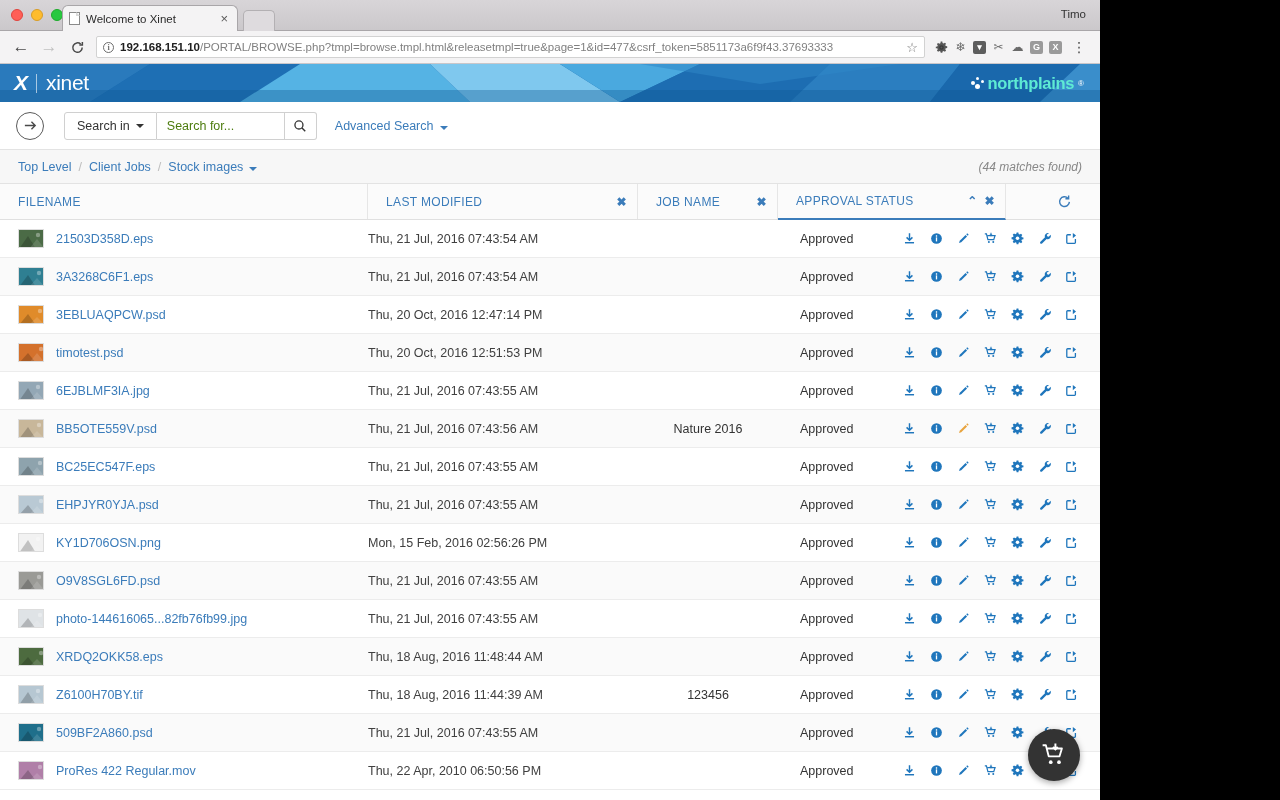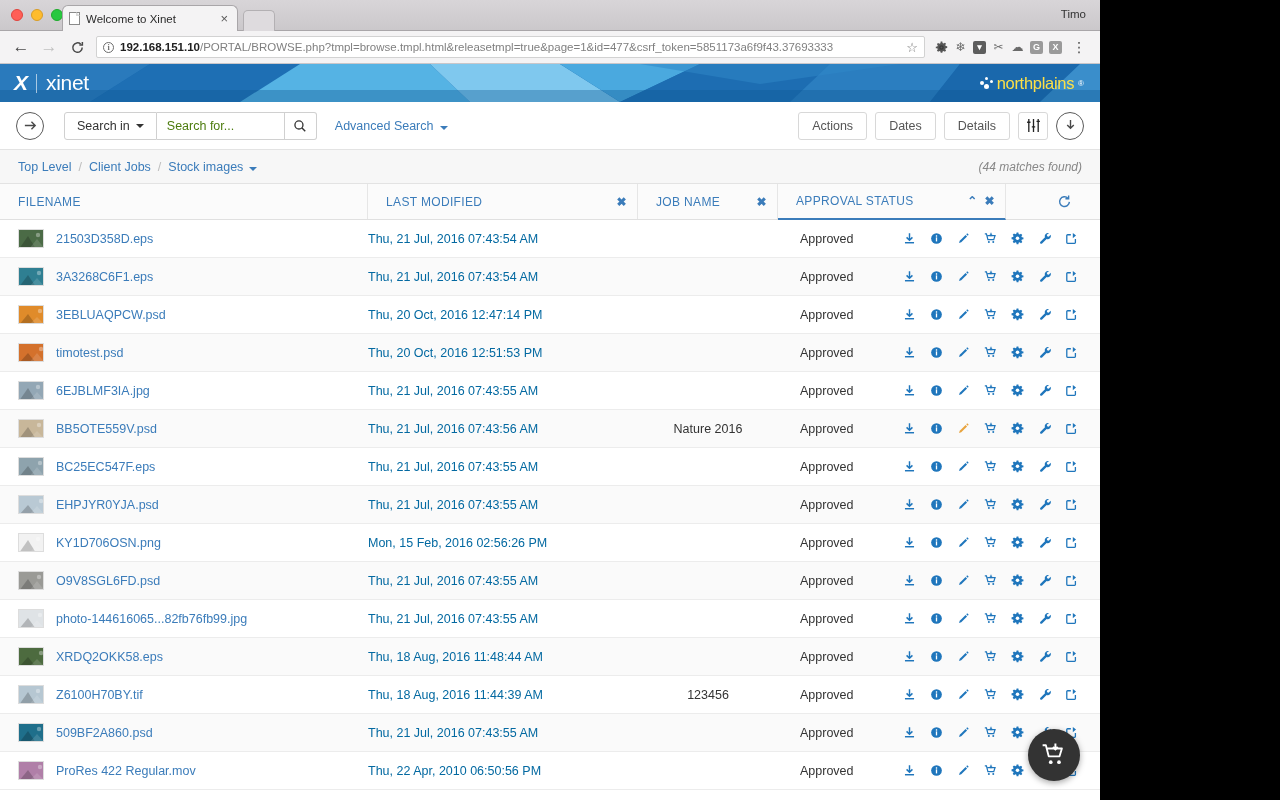--- a/index.html
+++ b/index.html
@@ -86,21 +86,21 @@
     background:#1b6cb0;
   }
   #brandbar svg { position:absolute; left:0; top:0; }
   #logo { position:absolute; left:14px; top:0; height:38px; display:flex; align-items:center; gap:9px; z-index:3;}
   #logo .x-mark{ color:#fff; font-size:21px; font-weight:bold; font-style:italic; letter-spacing:-1px;}
   #logo .bar{ width:1px; height:19px; background:rgba(255,255,255,.6);}
   #logo .word{ color:#fff; font-size:21px; letter-spacing:-0.3px;}
   #np-logo { position:absolute; right:16px; top:0; height:38px; display:flex; align-items:center; gap:4px; z-index:3; }
   #np-logo .np-dots { position:relative; width:13px; height:13px; }
   #np-logo .np-dots i{ position:absolute; background:#fff; border-radius:50%; display:block;}
-  #np-logo .np-word{ color:#fde047; font-size:16.5px; letter-spacing:-0.3px;}
+  #np-logo .np-word{ color:#5eead4; font-size:16.5px; letter-spacing:-0.3px;font-weight:bold;}
   #np-logo .np-tm{ color:#fff; font-size:8px; vertical-align:super;}
 
   
   #searchbar {
     height:48px; background:#fff; border-bottom:1px solid #e3e3e3;
     display:flex; align-items:center; padding:0 16px; position:relative;
   }
   .circle-btn {
     width:28px;height:28px;border-radius:50%;border:1.5px solid #5a5a5a;
     display:flex;align-items:center;justify-content:center;color:#4a4a4a;font-size:14px;
@@ -150,21 +150,21 @@
 
   .row {
     height:38px; display:flex; align-items:center; border-bottom:1px solid #ececec;
     background:#fff;
   }
   .row.alt { background:#fafafa; }
   .c-name { width:368px; display:flex; align-items:center; padding-left:18px; }
   .thumb { width:26px; height:19px; flex:none; margin-right:12px; border:1px solid #ddd; background:#cfd6da; overflow:hidden;}
   .thumb svg{display:block;}
   .fname { font-size:12.5px; color:#3b7cba; cursor:pointer; white-space:nowrap; overflow:hidden; text-overflow:ellipsis;}
-  .c-mod { width:270px; font-size:12.5px; color:#0369a1; }
+  .c-mod { width:270px; font-size:12.5px; color:#404040; }
   .c-job { width:140px; font-size:12.5px; color:#333; text-align:center;}
   .c-appr { width:120px; font-size:12.5px; color:#333; padding-left:22px;}
   .c-acts { flex:1; display:flex; align-items:center; justify-content:flex-end; padding-right:22px; gap:13px; }
   .act { color:#1f76bc; font-size:13px; cursor:pointer; display:flex; align-items:center; justify-content:center; width:14px; height:16px;}
   .act.hl { color:#e8a33d; }
 
   
   #fab {
     position:absolute; right:20px; bottom:19px; width:52px; height:52px; border-radius:50%;
     background:#333; display:flex; align-items:center; justify-content:center; cursor:pointer;
@@ -288,38 +288,20 @@
             <circle cx="6.8" cy="6.8" r="4.6" fill="none" stroke="#333" stroke-width="1.5"></circle>
             <path d="M10.3 10.3L14 14" stroke="#333" stroke-width="1.7" fill="none"></path>
           </svg>
         </div>
       </div>
 
       <div id="advsearch">
         <span>Advanced Search</span><span class="caret"></span>
       </div>
 
-      <div id="toolbar-right">
-        <div class="tbtn">Actions</div>
-        <div class="tbtn">Dates</div>
-        <div class="tbtn">Details</div>
-        <div class="tbtn icoonly">
-          <svg width="15" height="15" viewBox="0 0 16 16">
-            <g stroke="#222" stroke-width="1.4">
-              <path d="M3 1v14M8 1v14M13 1v14"></path>
-              <path d="M1.2 4.5h3.6M6.2 9.5h3.6M11.2 3.5h3.6"></path>
-            </g>
-          </svg>
-        </div>
-        <div class="circle-btn">
-          <svg width="15" height="15" viewBox="0 0 16 16">
-            <path d="M8 2v9M4.5 7.5L8 11l3.5-3.5" fill="none" stroke="#4a4a4a" stroke-width="1.5"></path>
-          </svg>
-        </div>
-      </div>
     </div>
 
     <div id="crumbs">
       <a>Top Level</a>
       <span class="sep">/</span>
       <a>Client Jobs</a>
       <span class="sep">/</span>
       <a><span>Stock images</span><span class="caret"></span></a>
       <span id="matches">(44 matches found)</span>
     </div>

